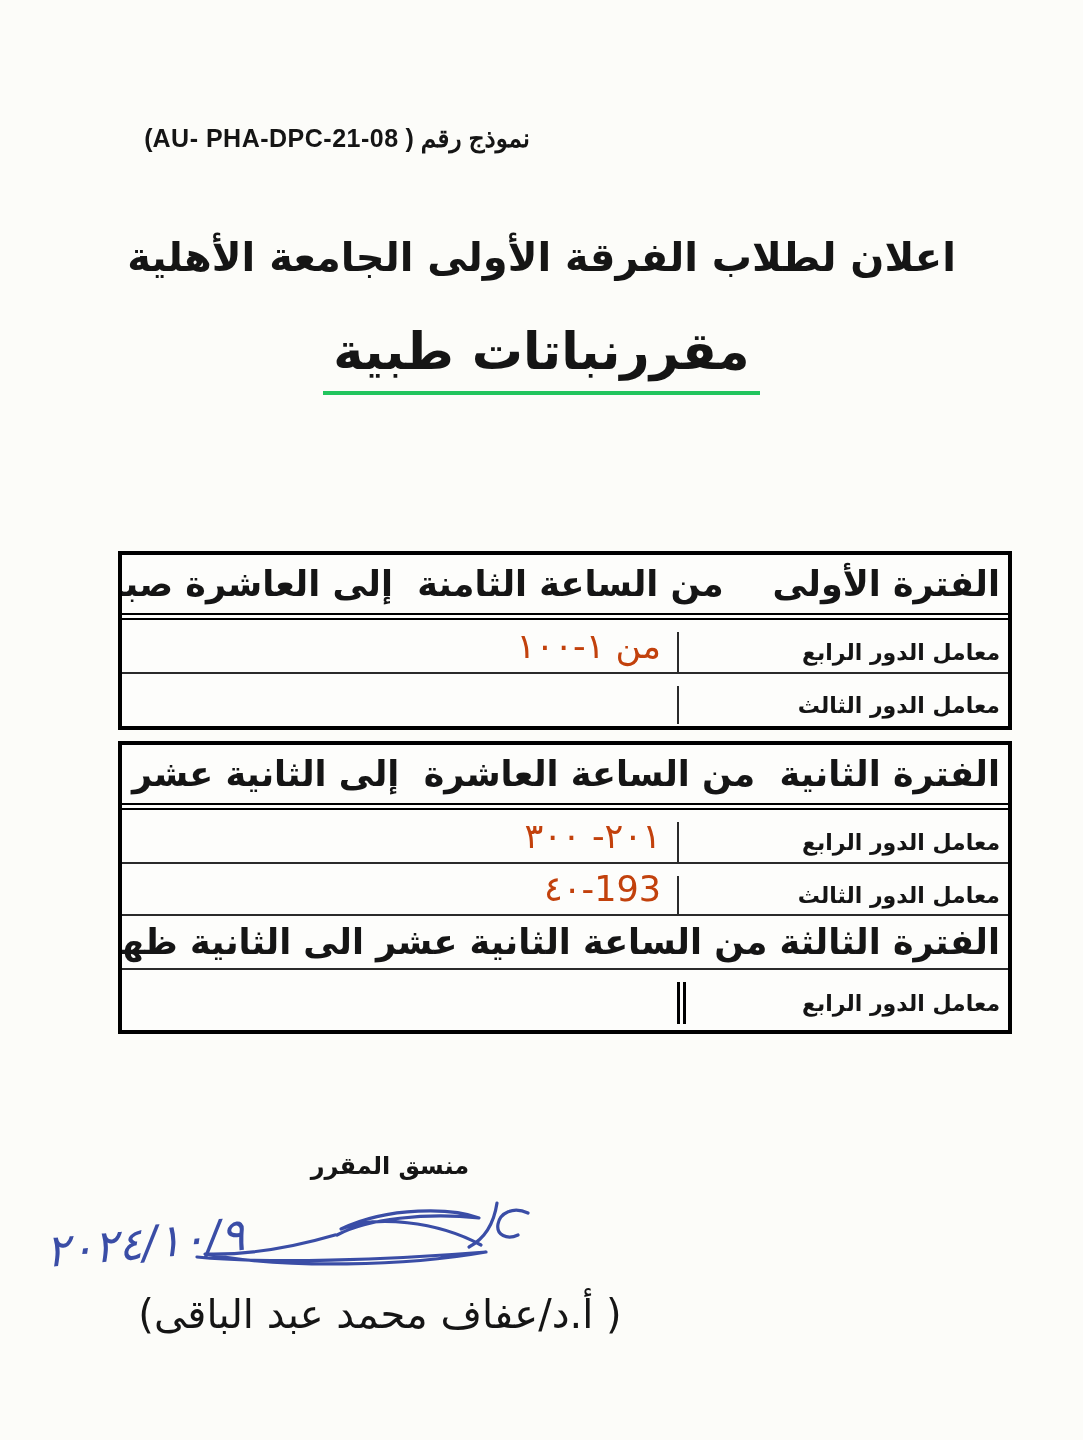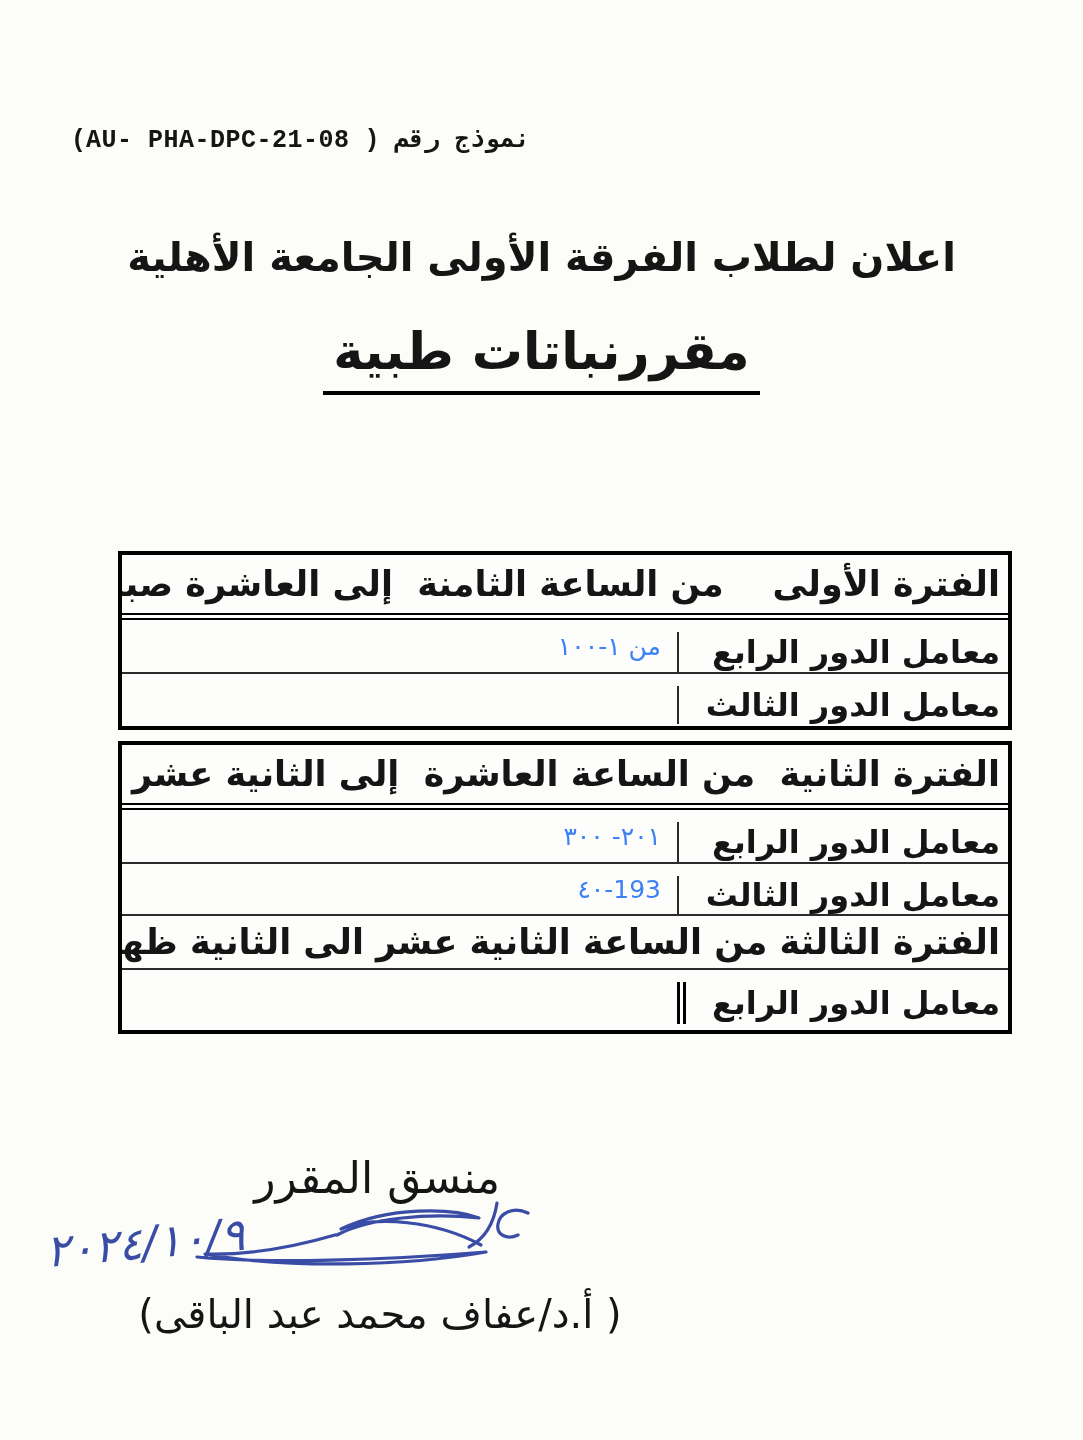--- a/index.html
+++ b/index.html
@@ -11,36 +11,36 @@
     background:#fcfcf9;
     font-family:"DejaVu Sans", sans-serif;
     color:#151515;
     direction:rtl;
     overflow:hidden;
   }
   .abs { position:absolute; }
 
   .form-number {
     top:124px; right:553px;
-    font-family:Liberation Mono, monospace;
+    font-family:Liberation Sans, sans-serif;
     font-size:25px; font-weight:700; letter-spacing:0.5px;
     white-space:nowrap;
   }
   .title-1 {
     top:234px; left:0; right:0;
     text-align:center;
     font-size:40px; font-weight:700;
     white-space:nowrap;
   }
   .title-2-wrap { top:322px; left:0; right:0; text-align:center; }
   .title-2 {
     display:inline-block;
     font-size:51px; font-weight:700;
     padding:0 10px 10px 10px;
-    border-bottom:4px solid #000000;
+    border-bottom:4px solid #22c55e;
     white-space:nowrap;
   }
   .subtitle {
     top:440px; right:66px;
     font-size:38px; font-weight:700;
     white-space:nowrap;
   }
 
   
   .sched-box {
@@ -64,39 +64,39 @@
 
   .trow { display:flex; }
   .trow + .trow { border-top:2px solid #2b2b2b; }
   .r-std { height:52px; }
   .r-last { height:54px; }
 
   .cell-label {
     width:331px; flex:0 0 331px;
     display:flex; align-items:center; justify-content:flex-start;
     padding-right:8px; padding-left:4px;
-    font-size:32px; font-weight:700;
+    font-size:22px; font-weight:700;
     white-space:nowrap; overflow:hidden;
     border-left:2px solid #2b2b2b;
     margin-top:12px;
   }
   .cell-label.thick-div { border-left:9px double #000; }
   .cell-value {
     flex:1 1 auto;
     display:flex; align-items:center; justify-content:flex-start;
     padding-right:16px; padding-left:6px;
-    font-size:25px; font-weight:400; color:#3b82f6;
+    font-size:35px; font-weight:400; color:#c2410c;
     white-space:nowrap; overflow:hidden;
   }
 
   
   .coordinator {
     top:1152px; left:280px; width:220px;
     text-align:center;
-    font-size:44px; font-weight:400;
+    font-size:24px; font-weight:700;
     white-space:nowrap;
   }
   .signature { top:1193px; left:45px; width:490px; height:105px; }
   .coordinator-name {
     top:1291px; left:115px; width:530px;
     text-align:center;
     font-size:40px; font-weight:400;
     white-space:nowrap;
   }
   .sig-date-text {

